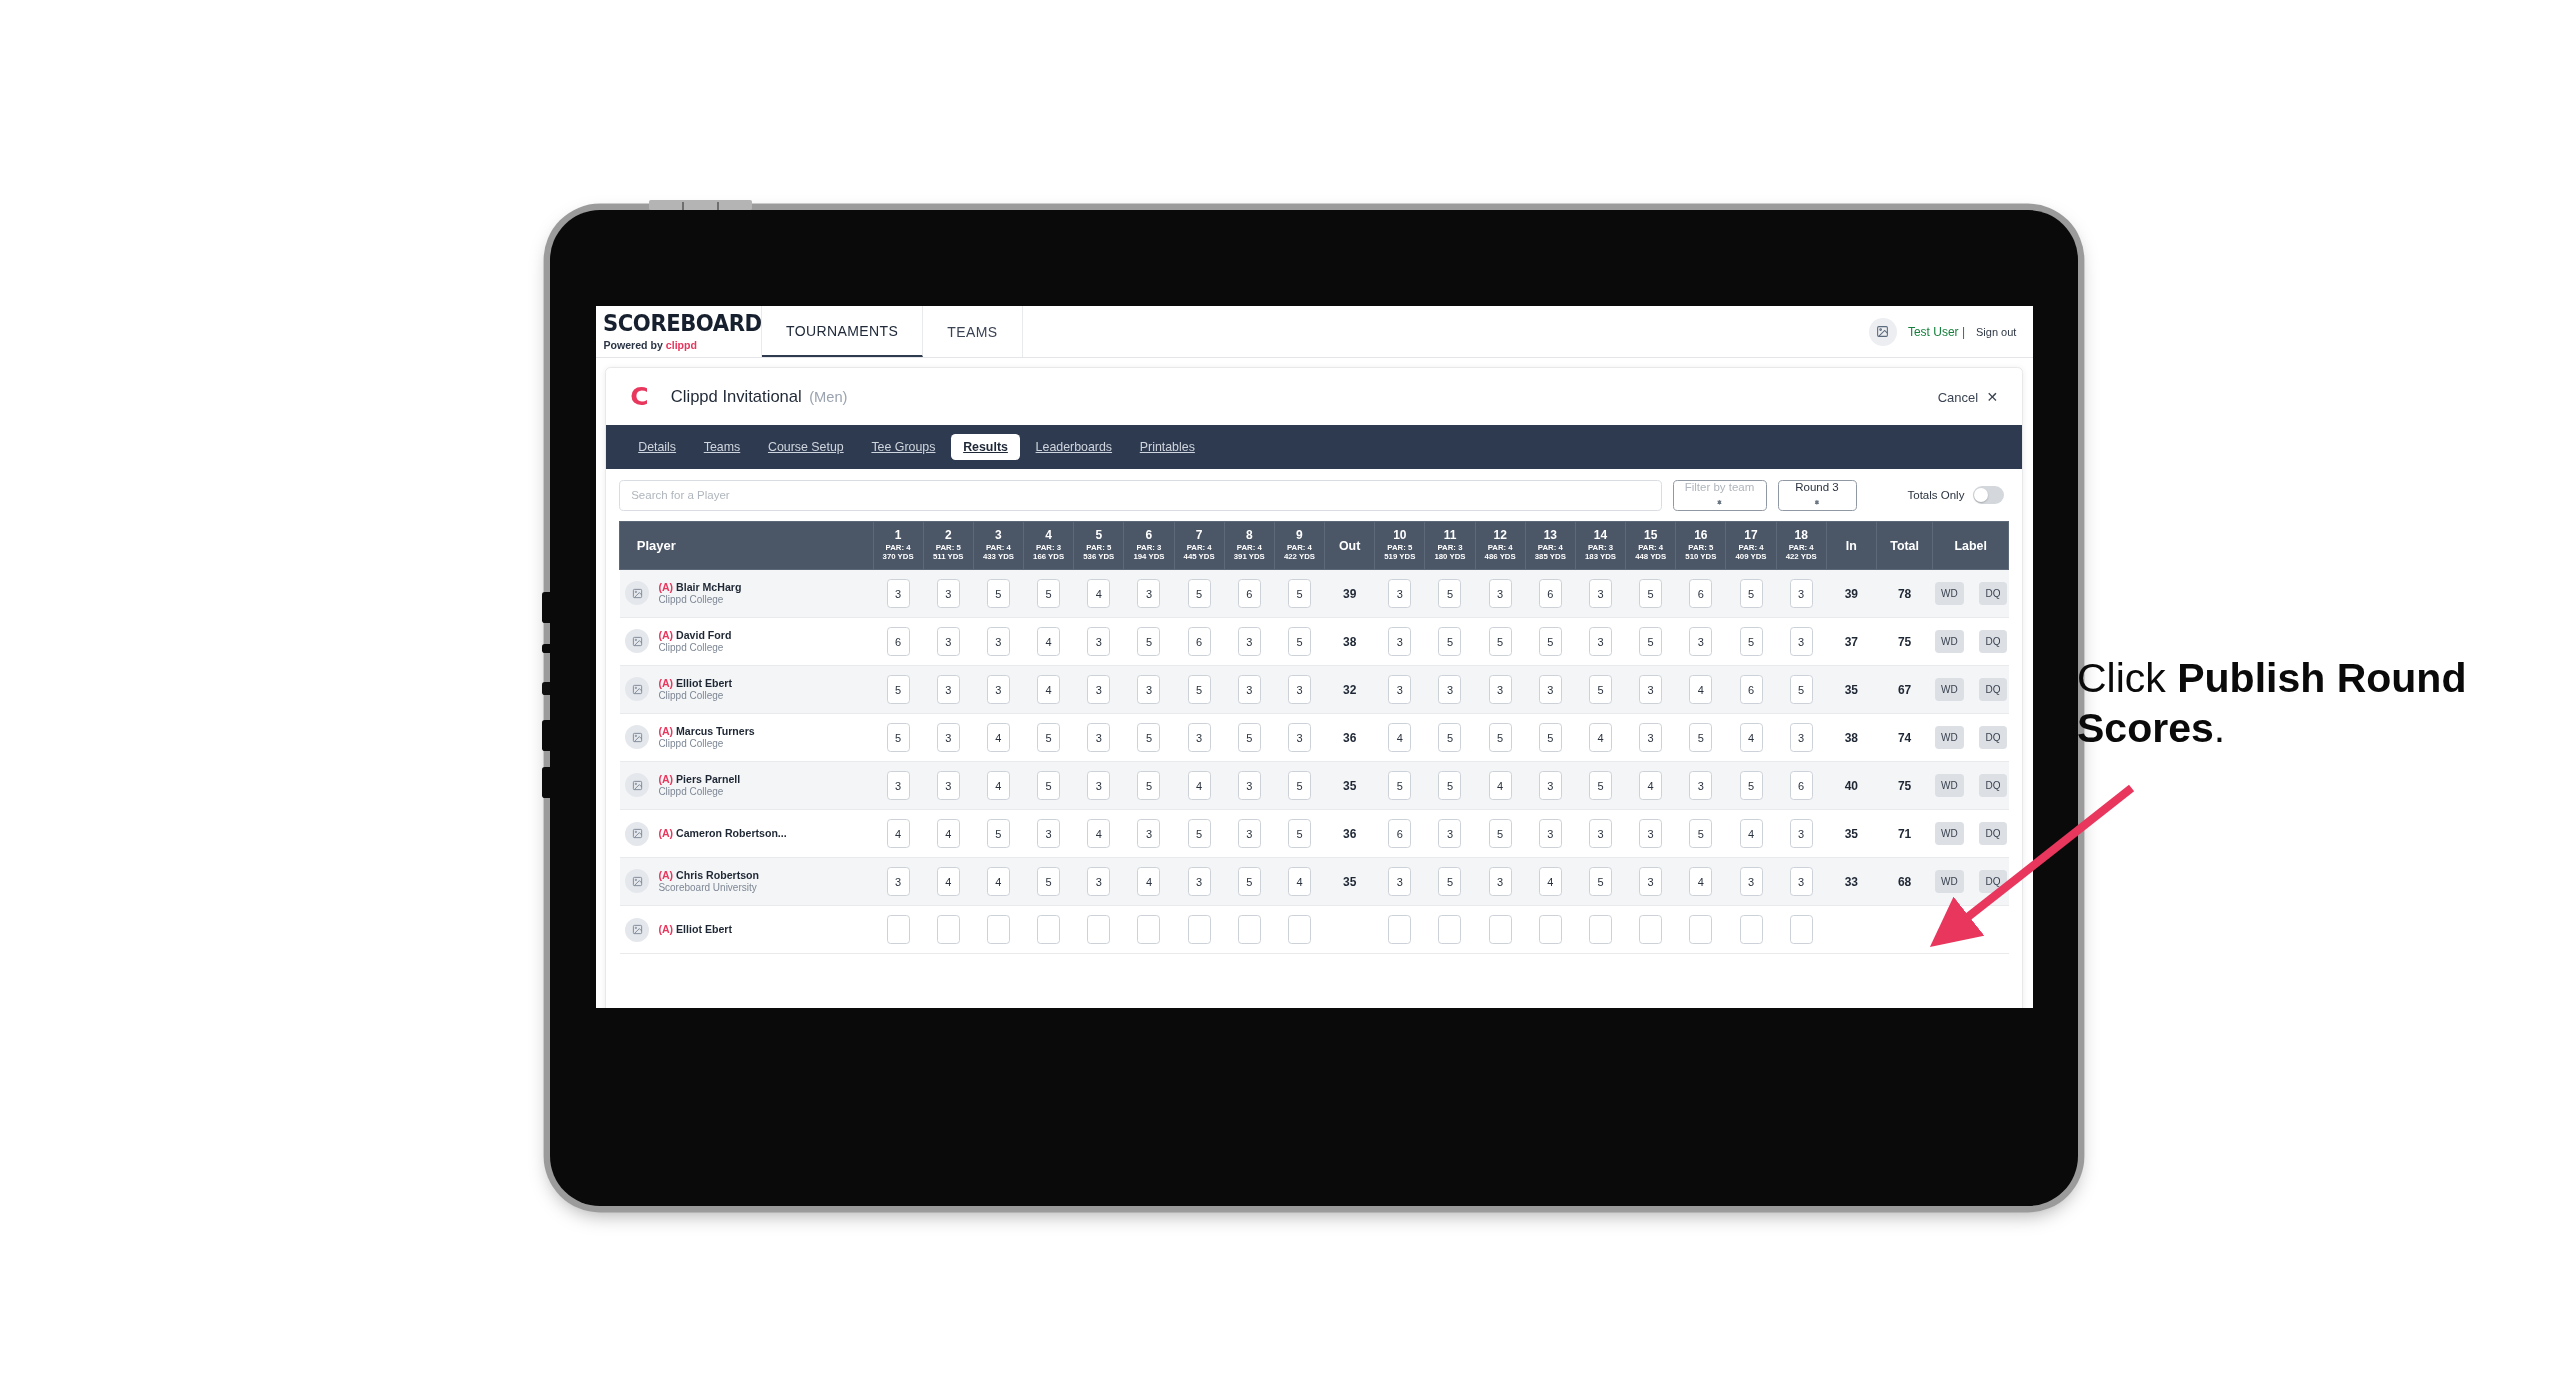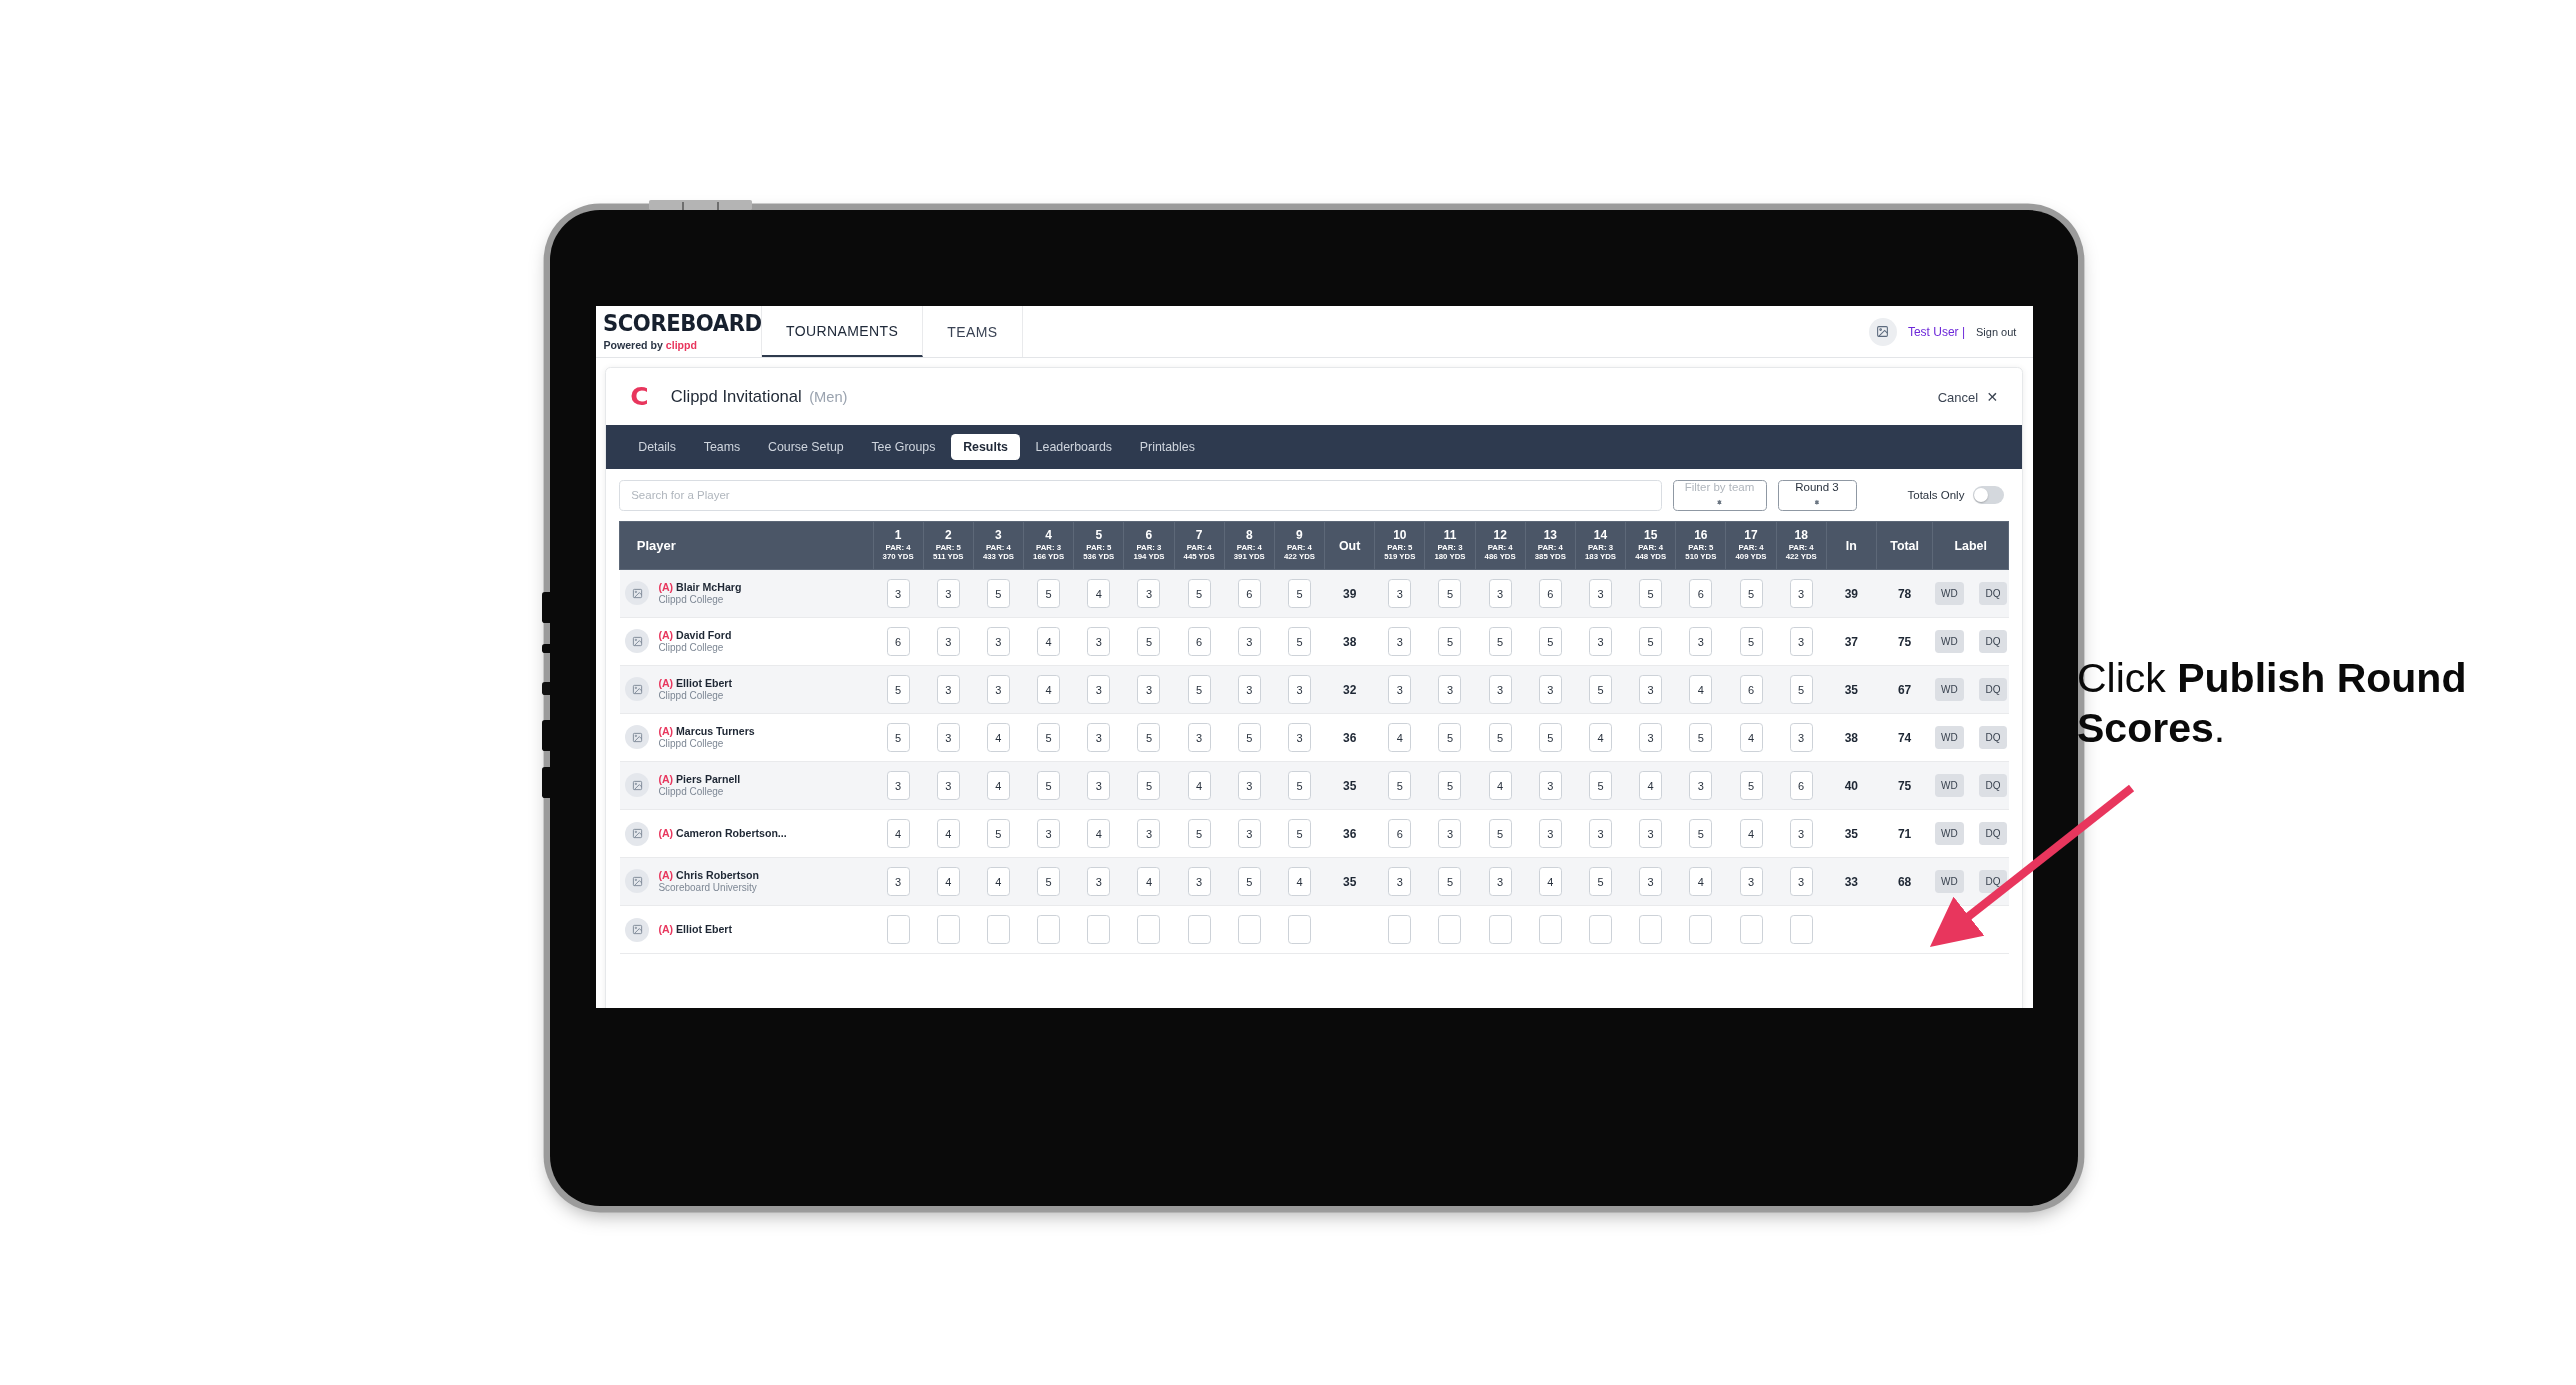--- a/index.html
+++ b/index.html
@@ -85,21 +85,21 @@
   }
   #topbar-spacer { flex: 1; }
   #topbar-right {
     display: flex; align-items: center; gap: 11px; padding-right: 16.6px;
   }
   #avatar {
     width: 28px; height: 28px; border-radius: 50%;
     background: #eceef1; display: flex; align-items: center; justify-content: center;
     color: #5d6b7e;
   }
-  #user-name { font-size: 12px; color: #6d28d9; }
+  #user-name { font-size: 12px; color: #15803d; }
   #sign-out { font-size: 11px; color: #2e3744; cursor: pointer; }
 
   
   #card {
     position: absolute; left: 9.2px; top: 61px;
     width: 1418px; height: 723px;
     background: #ffffff;
     border: 0.9px solid #e6e8ea;
     border-radius: 5.5px;
     box-shadow: 0 1.8px 6.4px rgba(0,0,0,.08);
@@ -121,21 +121,21 @@
   #cancel-top { font-size: 13px; color: #3b4452; cursor: pointer; }
   #cancel-top .x { margin-left: 8.3px; font-size: 14px; }
 
   
   #tabstrip {
     height: 44px; background: #2e3a4f;
     display: flex; align-items: center; padding: 0 20px; gap: 3.7px;
   }
   .ts-tab {
     font-size: 12.4px; color: #cfd5de;
-    padding: 6.4px 12px; border-radius: 4.6px; cursor: pointer; white-space: nowrap;
+    padding: 6.4px 12px; border-radius: 4.6px; cursor: pointer; white-space: nowrap; text-decoration: underline;
   }
   .ts-tab.active { background: #ffffff; color: #1e2736; font-weight: 600; }
 
   
   #filterbar {
     height: 52px; display: flex; align-items: center;
     padding: 0 13px; gap: 11px; background: #fff;
   }
   #search-input {
     flex: 1; height: 31px; border: 0.9px solid #d9dde2; border-radius: 4.6px;

